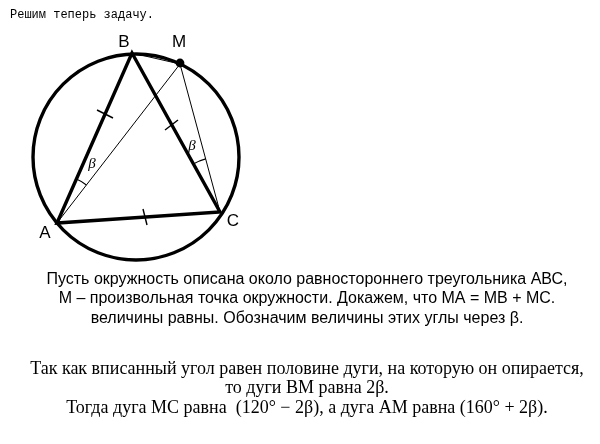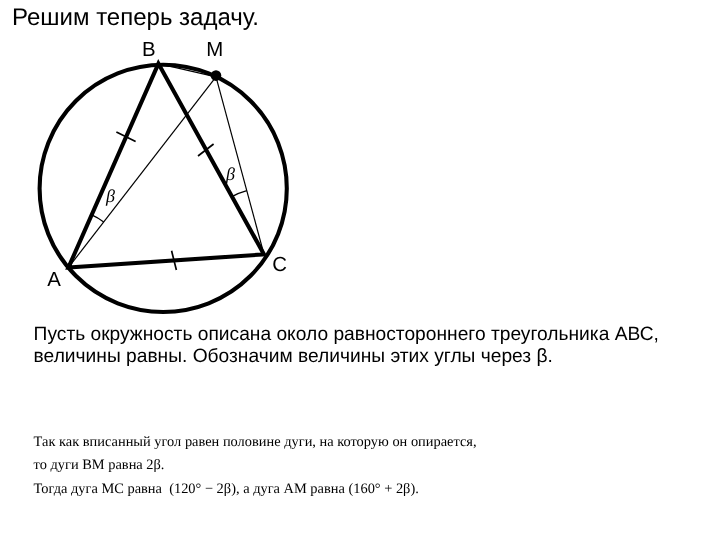--- a/index.html
+++ b/index.html
@@ -9,57 +9,58 @@
     height: 444px;
     background: #ffffff;
     color: #000000;
     overflow: hidden;
     font-family: "Liberation Sans", sans-serif;
   }
   .intro {
     position: absolute;
     left: 10px;
     top: 6px;
-    font-size: 20px;
+    font-size: 12px;
     line-height: 19px;
-    font-family: Liberation Sans, sans-serif;
+    font-family: Liberation Mono, monospace;
     white-space: pre-wrap;
   }
   .figure {
     position: absolute;
     left: 0;
     top: 0;
   }
   .figure .vlabel {
     font-family: "Liberation Sans", sans-serif;
     font-size: 17px;
     fill: #000000;
   }
   .figure .blabel {
     font-family: "Liberation Serif", "DejaVu Serif", serif;
     font-style: italic;
     font-size: 15px;
     fill: #000000;
   }
   .para {
     position: absolute;
-    left: 28px;
+    left: 18px;
     right: 4px;
+    text-align: center;
   }
   .para .tline { white-space: pre-wrap; }
   .para-sans {
     top: 269px;
     font-family: "Liberation Sans", sans-serif;
     font-size: 16px;
     line-height: 19.3px;
   }
   .para-serif {
     top: 359px;
     font-family: "Liberation Serif", "DejaVu Serif", serif;
-    font-size: 12px;
+    font-size: 18px;
     line-height: 19.4px;
   }
 </style>
 </head>
 <body>
 
 <div class="screen">
 
   <div class="intro">Решим теперь задачу.</div>
 
@@ -86,20 +87,21 @@
     <text class="vlabel" x="179" y="47" text-anchor="middle">М</text>
     <text class="vlabel" x="45" y="238" text-anchor="middle">А</text>
     <text class="vlabel" x="233" y="226" text-anchor="middle">С</text>
 
     <text class="blabel" x="92" y="168" text-anchor="middle">β</text>
     <text class="blabel" x="192" y="150" text-anchor="middle">β</text>
   </svg>
 
   <div class="para para-sans">
     <div class="tline">Пусть окружность описана около равностороннего треугольника АВС,</div>
+    <div class="tline">М – произвольная точка окружности. Докажем, что МА = МВ + МС.</div>
     <div class="tline">величины равны. Обозначим величины этих углы через β.</div>
   </div>
 
   <div class="para para-serif">
     <div class="tline">Так как вписанный угол равен половине дуги, на которую он опирается,</div>
     <div class="tline">то дуги ВМ равна 2β.</div>
     <div class="tline">Тогда дуга МС равна  (120° − 2β), а дуга АМ равна (160° + 2β).</div>
   </div>
 
 </div>

